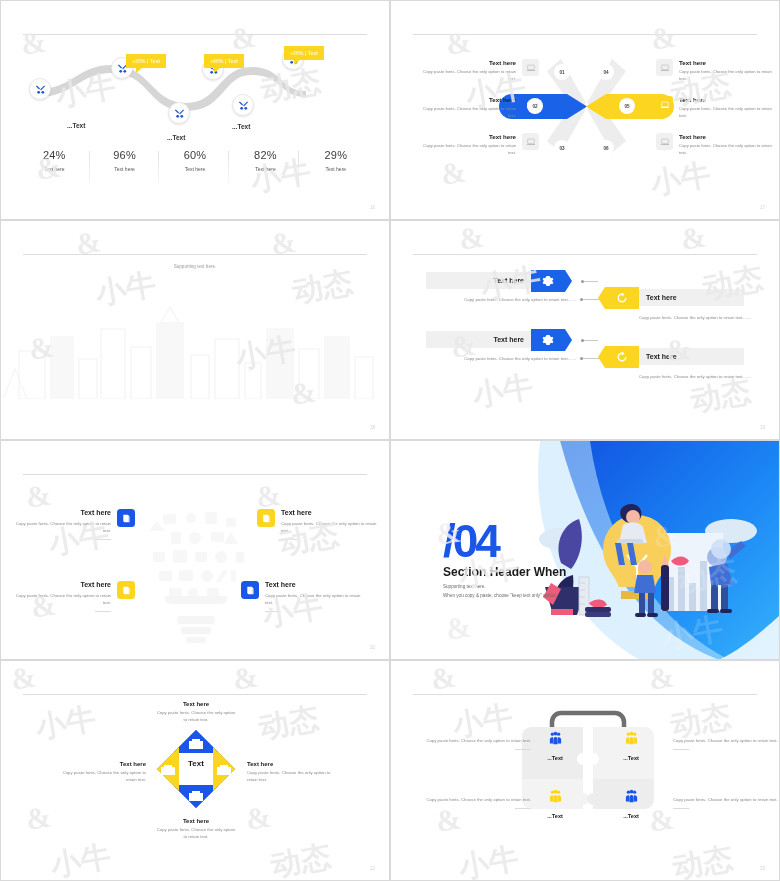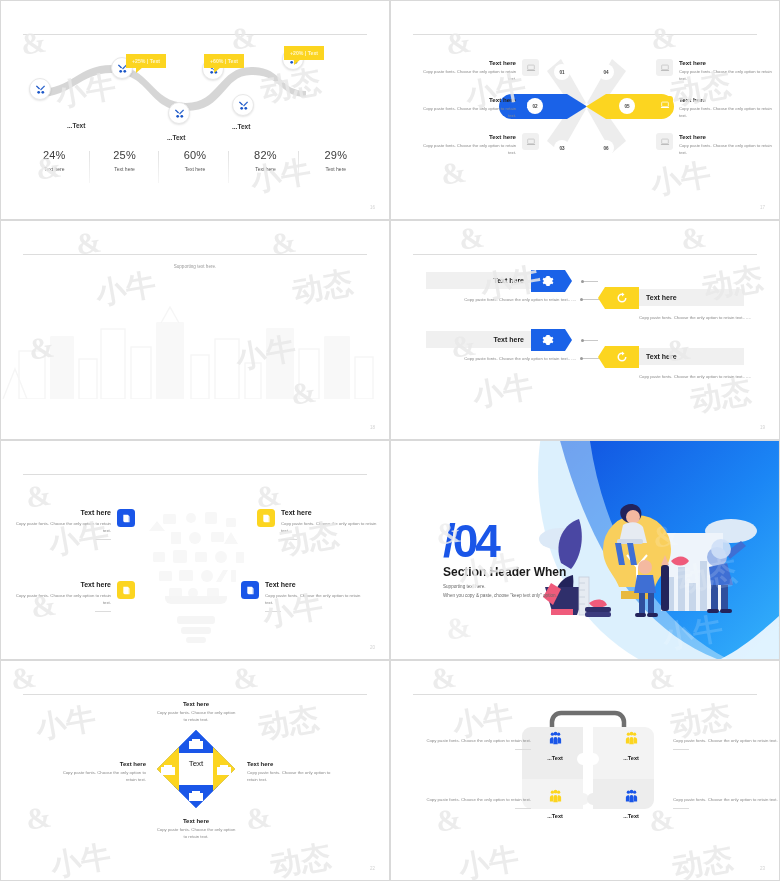--- a/index.html
+++ b/index.html
@@ -76,21 +76,21 @@
   
   .s6 { overflow:hidden; }
   .s6 .bg { position:absolute; inset:0; z-index:1;}
   .s6 .num { position:absolute; left:52px; top:73px; font-size:46px; font-weight:bold; color:#1a56e8; letter-spacing:-3px; z-index:6; font-family:"Liberation Sans", sans-serif;}
   .s6 .sh { position:absolute; left:52px; top:124px; font-size:12px; font-weight:bold; color:#1a1a1a; z-index:6;}
   .s6 .st { position:absolute; left:52px; top:142px; font-size:4.6px; color:#6a6a6a; line-height:1.9; z-index:6;}
   .s6 .art { position:absolute; right:8px; bottom:28px; width:250px; height:140px; z-index:5;}
 
   
   .s7 .dwrap { position:absolute; left:155px; top:68px; width:80px; height:80px; z-index:5;}
-  .s7 .ctext { position:absolute; left:155px; top:98px; width:80px; text-align:center; font-size:8px; font-weight:normal; color:#1a1a1a; z-index:7;}
+  .s7 .ctext { position:absolute; left:155px; top:98px; width:80px; text-align:center; font-size:8px; font-weight:bold; color:#1a1a1a; z-index:7;}
   .s7 .lab { position:absolute; z-index:6;}
   .s7 .lab .h { font-size:6px; font-weight:bold; color:#1a1a1a;}
   .s7 .lab .p { font-size:4.3px; color:#8a8a8a; line-height:1.6; margin-top:3px;}
 
   
   .s8 .case { position:absolute; left:123px; top:45px; width:148px; height:110px; z-index:4;}
   .s8 .pit { position:absolute; z-index:6; text-align:center;}
   .s8 .pit svg { width:15px; height:15px;}
   .s8 .pit .t { font-size:5.6px; font-weight:bold; color:#1a1a1a; margin-top:5px;}
   .s8 .side { position:absolute; width:112px; z-index:6;}
@@ -188,21 +188,21 @@
     <div class="divider" style="left:157px;"></div>
     <div class="divider" style="left:227px;"></div>
     <div class="divider" style="left:297px;"></div>
 
     <div class="stats">
       <div class="stat">
         <div class="pct">24%</div>
         <div class="lbl">Text here</div>
       </div>
       <div class="stat">
-        <div class="pct">25%</div>
+        <div class="pct">96%</div>
         <div class="lbl">Text here</div>
       </div>
       <div class="stat">
         <div class="pct">60%</div>
         <div class="lbl">Text here</div>
       </div>
       <div class="stat">
         <div class="pct">82%</div>
         <div class="lbl">Text here</div>
       </div>

